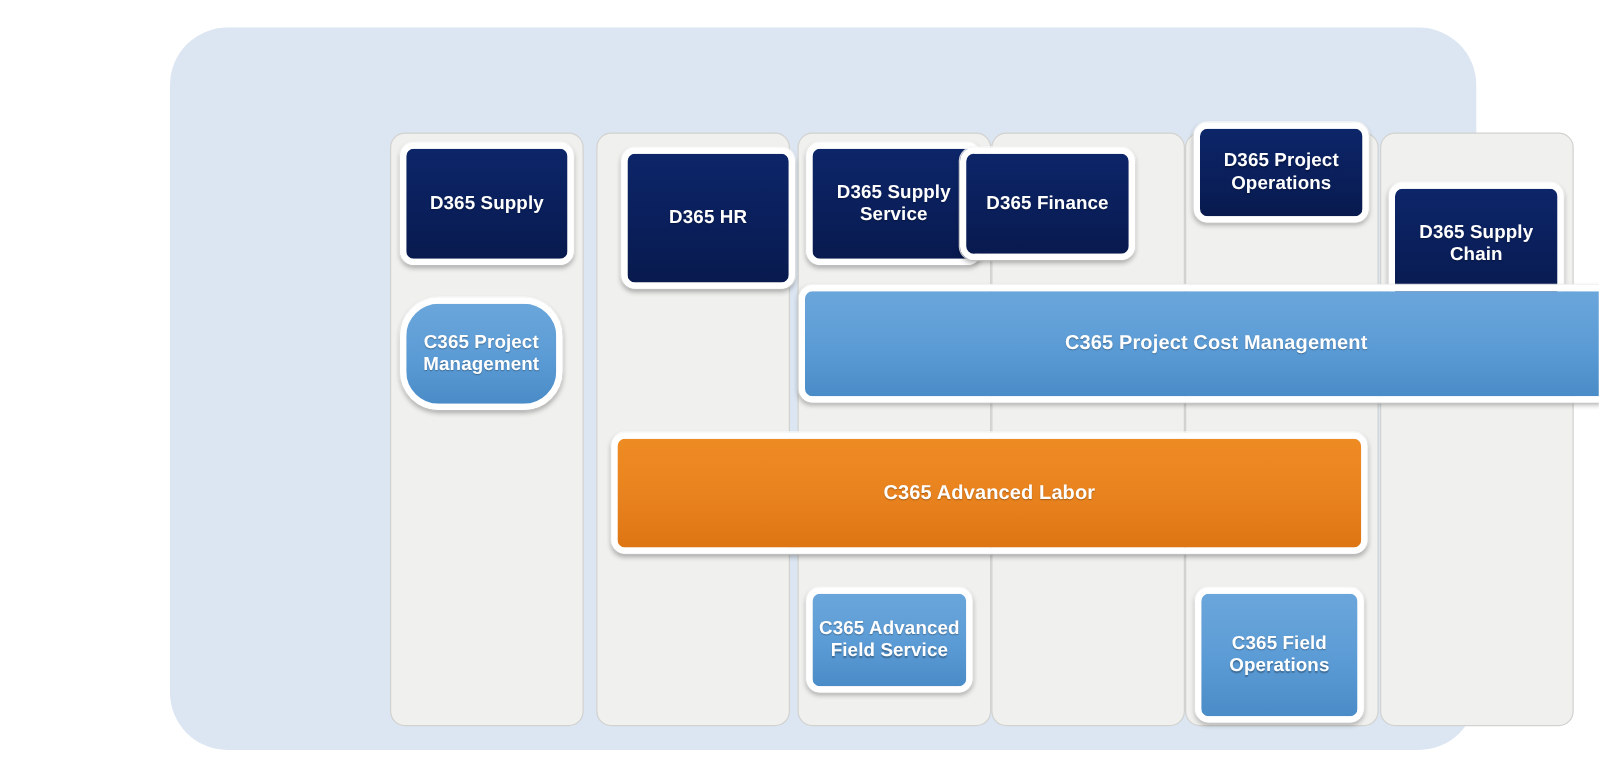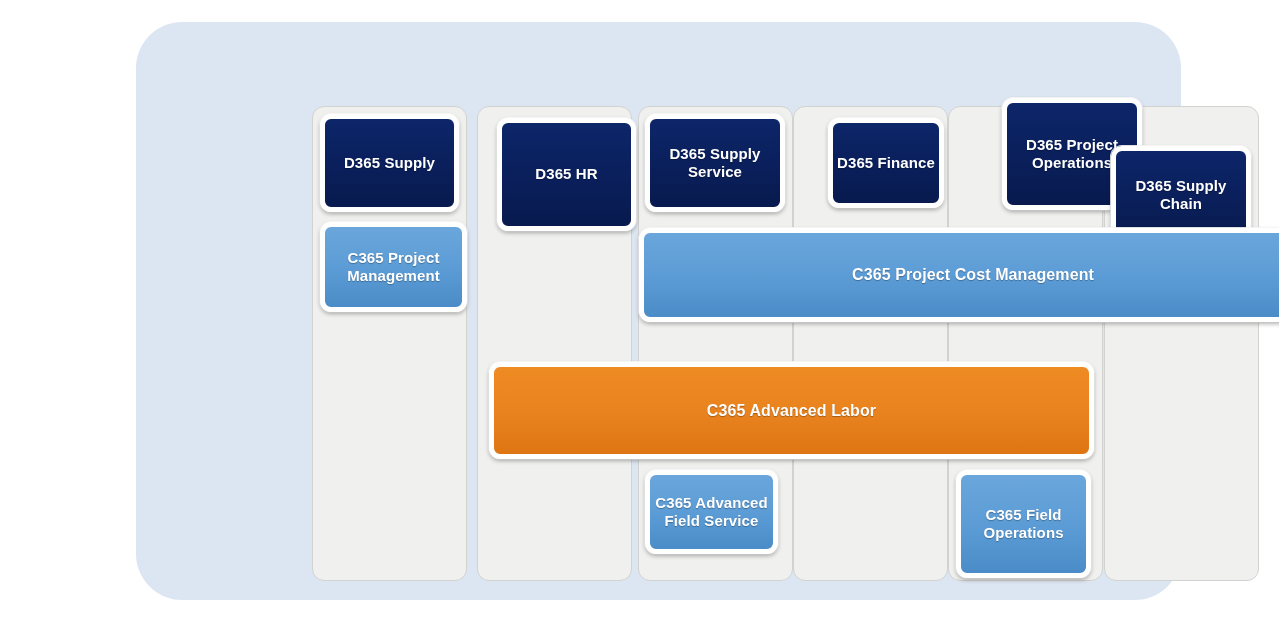--- a/index.html
+++ b/index.html
@@ -75,30 +75,30 @@
   }
   .chip-orange {
     background: linear-gradient(180deg, #ef8b23 0%, #e8821e 55%, #dd7513 100%);
     font-size: 16px;
   }
 
   
   #chip-d365-sales          { left: 184px; top:  92px; width: 139px; height:  98px; }
   #chip-d365-hr             { left: 361px; top:  96px; width: 139px; height:  113px; }
   #chip-d365-field-service  { left: 509px; top:  92px; width: 140px; height:  98px; }
-  #chip-d365-finance        { left: 692px; top:  96px; width: 116px; height:  90px; }
-  #chip-d365-project-ops    { left: 819px; top:  76px; width: 140px; height:  112px; margin-left: 47px; }
+  #chip-d365-finance        { left: 632px; top:  96px; width: 140px; height:  90px; }
+  #chip-d365-project-ops    { left: 819px; top:  76px; width: 140px; height:  80px; }
   #chip-d365-supply-chain   { left: 975px; top:  92px; width: 140px; height:  98px; margin-top: 32px; }
 
   
-  #chip-c365-project-mgmt      { left: 184px; top: 200px; width: 147px; height:  90px; }
+  #chip-c365-project-mgmt      { left: 184px; top: 216px; width: 130px; height:  90px; border-radius: 31px; }
   #chip-c365-project-cost-mgmt { left: 503px; top: 206px; width: 668px; height:  94px; font-size: 16px; }
 
   
-  #chip-c365-advanced-labor { left: 353px; top: 340px; width: 605px; height:  97px; }
+  #chip-c365-advanced-labor { left: 353px; top: 324px; width: 605px; height:  97px; }
 
   
   #chip-c365-advanced-field-service { left: 509px; top: 448px; width: 133px; height:  84px; }
   #chip-c365-field-operations       { left: 820px; top: 448px; width: 135px; height:  108px; }
 </style>
 </head>
 <body>
 
 <div id="diagram-canvas">
 

